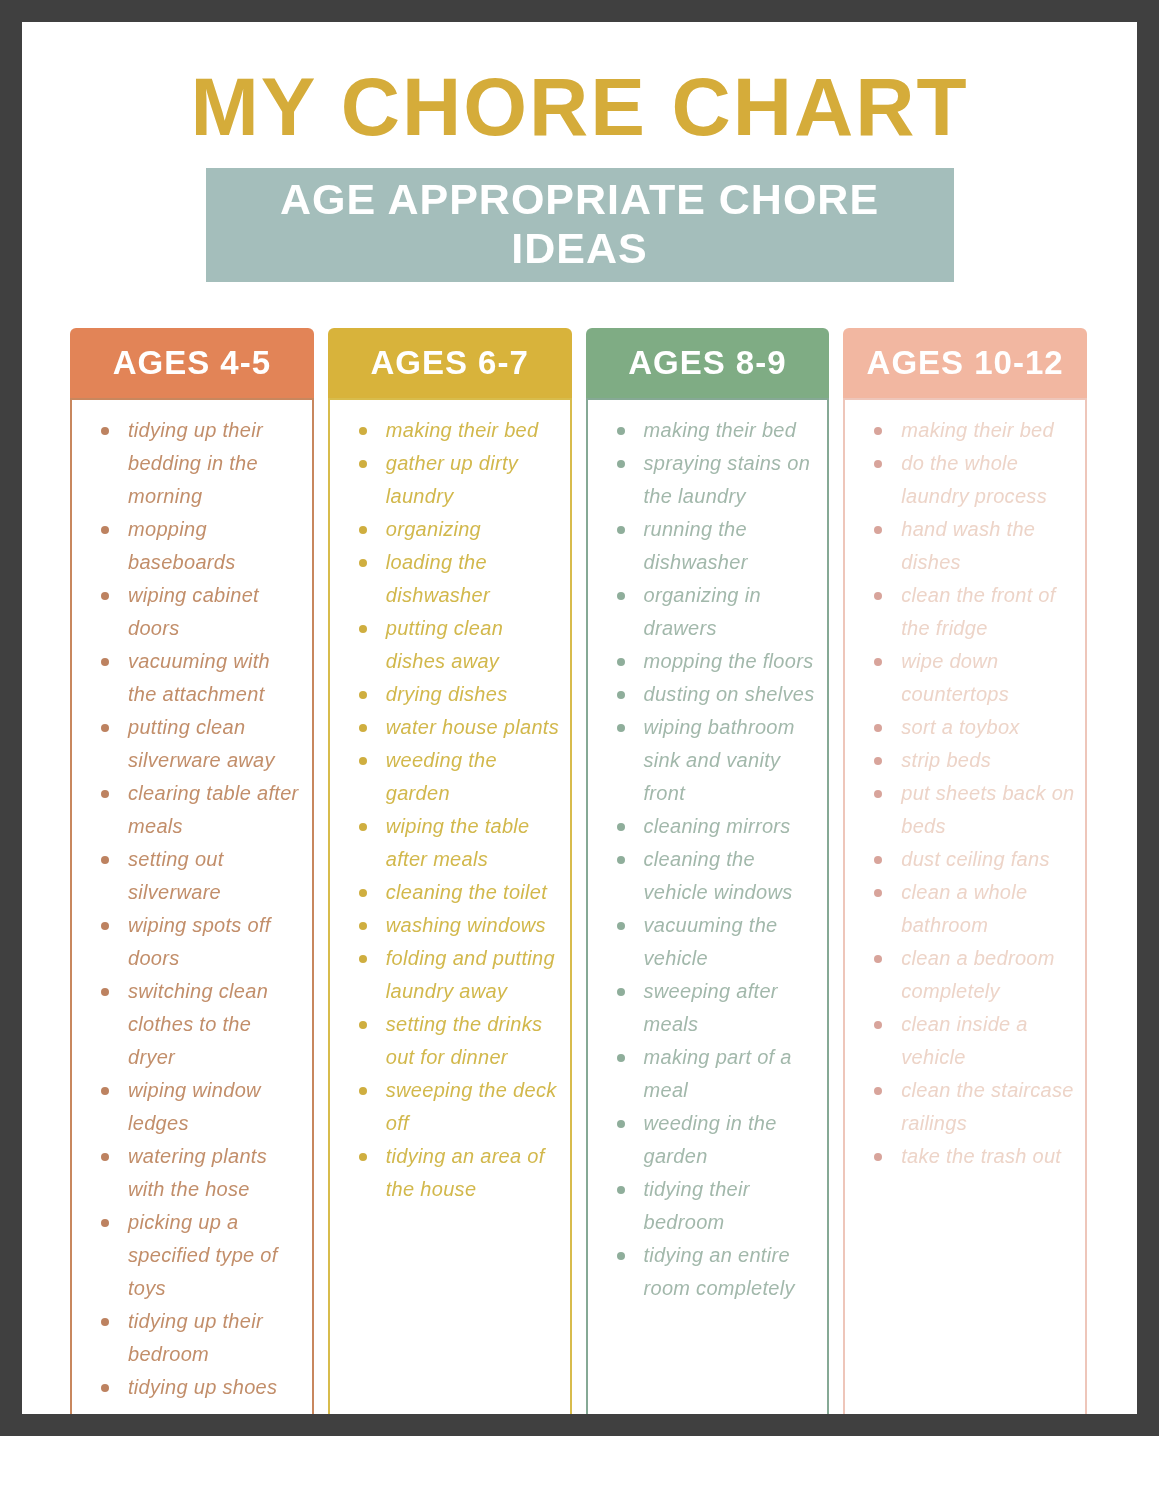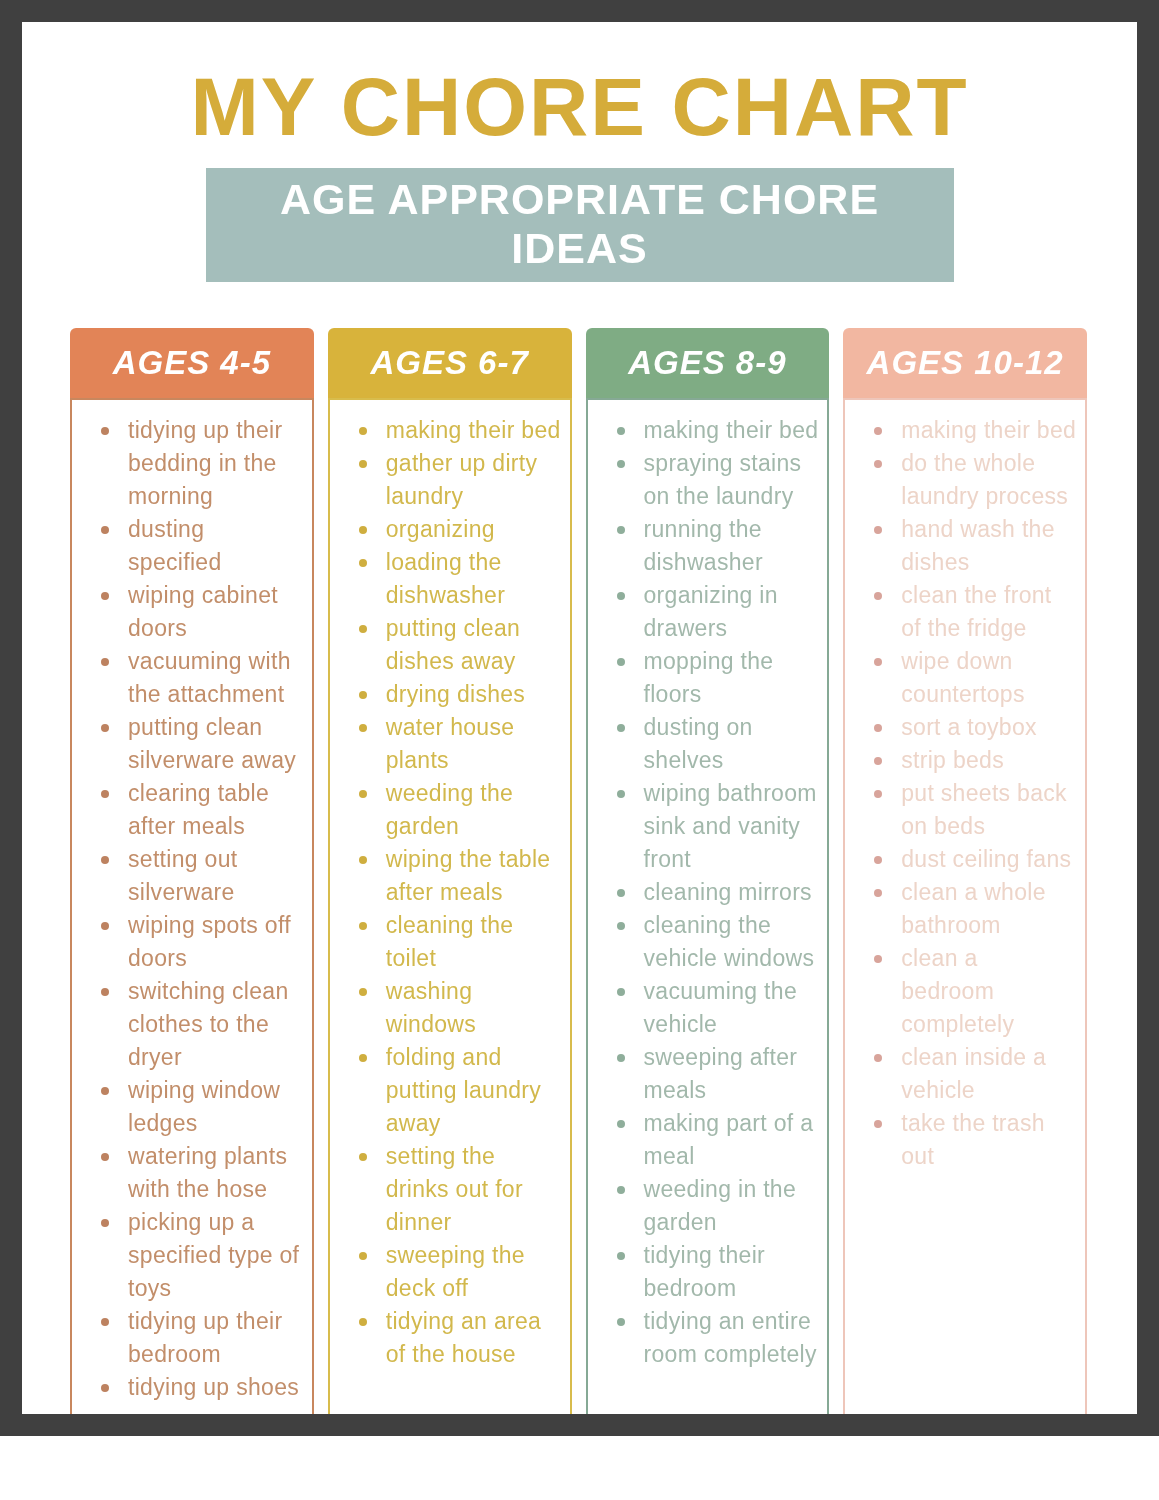--- a/index.html
+++ b/index.html
@@ -55,38 +55,38 @@
   .col-header {
     background: var(--header-bg);
     color: #ffffff;
     font-size: 33px;
     font-weight: 700;
     letter-spacing: 1px;
     text-align: center;
     height: 70px;
     line-height: 70px;
     border-radius: 6px 6px 0 0;
-    font-style: italic;
   }
   .col-body {
     border: 2px solid var(--border-color);
     background: #ffffff;
     height: 1082px;
     overflow: hidden;
   }
   .chore-list {
     list-style: none;
     padding: 14px 8px 0 56px;
   }
   .chore-item {
     position: relative;
     color: var(--text-color);
-    font-size: 23px;
+    font-size: 20px;
     line-height: 33px;
     letter-spacing: 0.3px;
+    font-style: italic;
   }
   .chore-item::before {
     content: "";
     position: absolute;
     left: -27px;
     top: 13px;
     width: 8px;
     height: 8px;
     border-radius: 50%;
     background: var(--bullet-color);
@@ -100,21 +100,21 @@
     <div class="page-title">MY CHORE CHART</div>
     <div class="banner">
       <span class="banner-text">AGE APPROPRIATE CHORE IDEAS</span>
     </div>
     <div class="columns" id="columns">
   <div class="column" style="--header-bg: #e28457; --border-color: #c8875e; --text-color: #c28e6a; --bullet-color: #bd8260;">
     <div class="col-header">AGES 4-5</div>
     <div class="col-body">
       <ul class="chore-list">
               <li class="chore-item">tidying up their bedding in the morning</li>
-              <li class="chore-item">dusting specified</li>
+              <li class="chore-item">mopping baseboards</li>
               <li class="chore-item">wiping cabinet doors</li>
               <li class="chore-item">vacuuming with the attachment</li>
               <li class="chore-item">putting clean silverware away</li>
               <li class="chore-item">clearing  table after meals</li>
               <li class="chore-item">setting out silverware</li>
               <li class="chore-item">wiping spots off doors</li>
               <li class="chore-item">switching clean clothes to the dryer</li>
               <li class="chore-item">wiping window ledges</li>
               <li class="chore-item">watering plants with the hose</li>
               <li class="chore-item">picking up a specified type of toys</li>
@@ -179,19 +179,20 @@
               <li class="chore-item">hand wash the dishes</li>
               <li class="chore-item">clean the front of the fridge</li>
               <li class="chore-item">wipe down countertops</li>
               <li class="chore-item">sort a toybox</li>
               <li class="chore-item">strip beds</li>
               <li class="chore-item">put sheets back on beds</li>
               <li class="chore-item">dust ceiling fans</li>
               <li class="chore-item">clean a whole bathroom</li>
               <li class="chore-item">clean a bedroom completely</li>
               <li class="chore-item">clean inside a vehicle</li>
+              <li class="chore-item">clean the staircase railings</li>
               <li class="chore-item">take the trash out</li>
             </ul>
     </div>
   </div>
 </div>
   </div>
 </div>
 
 </body></html>

